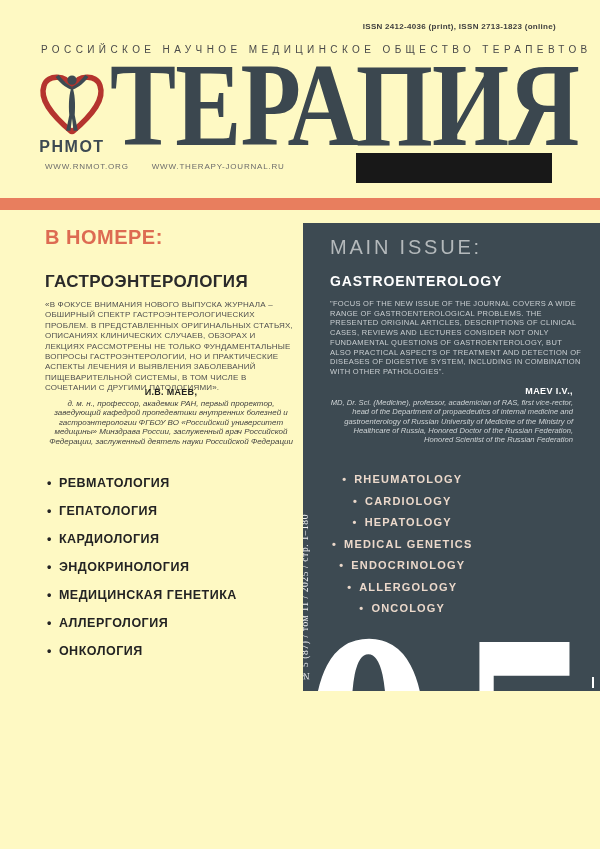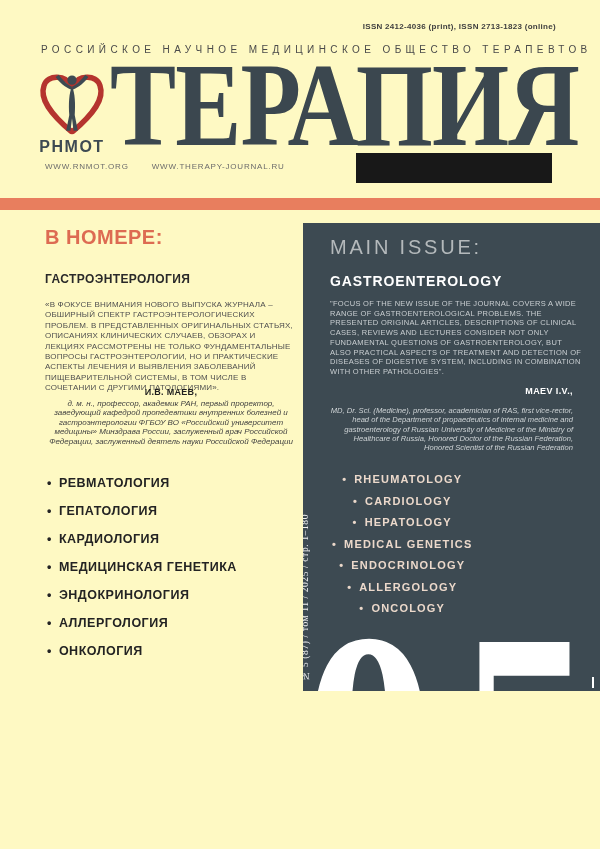--- a/index.html
+++ b/index.html
@@ -41,21 +41,21 @@
     position:absolute;left:0;top:198px;width:600px;height:12px;background:#e87e5e;
   }
   
   .left-col{position:absolute;left:45px;top:226px;width:252px;}
   .ln-title{
     position:absolute;top:0;left:0;
     font-size:20px;font-weight:bold;color:#dd6b52;letter-spacing:.5px;
   }
   .ln-heading{
     position:absolute;top:46px;left:0;
-    font-size:12px;font-weight:bold;color:#2a2a2a;letter-spacing:.4px;
+    font-size:17px;font-weight:bold;color:#2a2a2a;letter-spacing:.4px;
   }
   .ln-quote{
     position:absolute;top:74px;left:0;width:252px;
     font-size:8px;line-height:10.4px;color:#4f4f4f;letter-spacing:.2px;
   }
   .ln-author{position:absolute;top:161px;left:0;width:252px;text-align:center;}
   .ln-author-name{font-size:9px;font-weight:bold;color:#1f1f1f;letter-spacing:.3px;}
   .ln-author-cred{
     margin-top:2px;font-size:8px;line-height:9.4px;font-style:italic;color:#3f3f3f;
   }
@@ -78,21 +78,21 @@
     position:absolute;left:27px;top:50px;
     font-size:14px;font-weight:bold;color:#ffffff;letter-spacing:.9px;text-align:center;
   }
   .mi-quote{
     position:absolute;left:27px;top:76px;width:252px;
     font-size:7.5px;line-height:9.7px;color:#c9ced1;letter-spacing:.3px;
   }
   .mi-author{position:absolute;left:24px;top:163px;width:246px;text-align:right;}
   .mi-author-name{font-size:9px;font-weight:bold;color:#ffffff;letter-spacing:.4px;}
   .mi-author-cred{
-    margin-top:10px;font-size:7.6px;line-height:9.3px;font-style:italic;color:#ced3d5;
+    margin-top:2px;font-size:7.6px;line-height:9.3px;font-style:italic;color:#ced3d5;
   }
   .mi-topics{position:absolute;left:29px;top:250px;margin:0;padding:0;list-style:none;}
   .mi-topics li{
     font-size:11px;font-weight:bold;color:#ecd9cb;letter-spacing:1.2px;
     margin-bottom:9.5px;white-space:nowrap;text-align:center;
   }
   .mi-topics li::before{content:"•";margin-right:7px;color:#ecd9cb;}
   .big-num{
     position:absolute;left:0;top:363px;
     font-family:"Liberation Serif",serif;font-weight:bold;
@@ -152,22 +152,22 @@
     <div class="ln-heading">ГАСТРОЭНТЕРОЛОГИЯ</div>
     <div class="ln-quote">«В ФОКУСЕ ВНИМАНИЯ НОВОГО ВЫПУСКА ЖУРНАЛА – ОБШИРНЫЙ СПЕКТР ГАСТРОЭНТЕРОЛОГИЧЕСКИХ ПРОБЛЕМ. В ПРЕДСТАВЛЕННЫХ ОРИГИНАЛЬНЫХ СТАТЬЯХ, ОПИСАНИЯХ КЛИНИЧЕСКИХ СЛУЧАЕВ, ОБЗОРАХ И ЛЕКЦИЯХ РАССМОТРЕНЫ НЕ ТОЛЬКО ФУНДАМЕНТАЛЬНЫЕ ВОПРОСЫ ГАСТРОЭНТЕРОЛОГИИ, НО И ПРАКТИЧЕСКИЕ АСПЕКТЫ ЛЕЧЕНИЯ И ВЫЯВЛЕНИЯ ЗАБОЛЕВАНИЙ ПИЩЕВАРИТЕЛЬНОЙ СИСТЕМЫ, В ТОМ ЧИСЛЕ В СОЧЕТАНИИ С ДРУГИМИ ПАТОЛОГИЯМИ».</div>
     <div class="ln-author">
       <div class="ln-author-name">И.В. МАЕВ,</div>
       <div class="ln-author-cred">д. м. н., профессор, академик РАН, первый проректор, заведующий кафедрой пропедевтики внутренних болезней и гастроэнтерологии ФГБОУ ВО «Российский университет медицины» Минздрава России, заслуженный врач Российской Федерации, заслуженный деятель науки Российской Федерации</div>
     </div>
     <ul class="ln-topics">
       <li>РЕВМАТОЛОГИЯ</li>
       <li>ГЕПАТОЛОГИЯ</li>
       <li>КАРДИОЛОГИЯ</li>
+      <li>ЭНДОКРИНОЛОГИЯ</li>
       <li>МЕДИЦИНСКАЯ ГЕНЕТИКА</li>
-      <li>ЭНДОКРИНОЛОГИЯ</li>
       <li>АЛЛЕРГОЛОГИЯ</li>
       <li>ОНКОЛОГИЯ</li>
     </ul>
   </div>
 
   <div class="panel">
     <div class="mi-title">MAIN ISSUE:</div>
     <div class="mi-heading">GASTROENTEROLOGY</div>
     <div class="mi-quote">"FOCUS OF THE NEW ISSUE OF THE JOURNAL COVERS A WIDE RANGE OF GASTROENTEROLOGICAL PROBLEMS. THE PRESENTED ORIGINAL ARTICLES, DESCRIPTIONS OF CLINICAL CASES, REVIEWS AND LECTURES CONSIDER NOT ONLY FUNDAMENTAL QUESTIONS OF GASTROENTEROLOGY, BUT ALSO PRACTICAL ASPECTS OF TREATMENT AND DETECTION OF DISEASES OF DIGESTIVE SYSTEM, INCLUDING IN COMBINATION WITH OTHER PATHOLOGIES".</div>
     <div class="mi-author">

